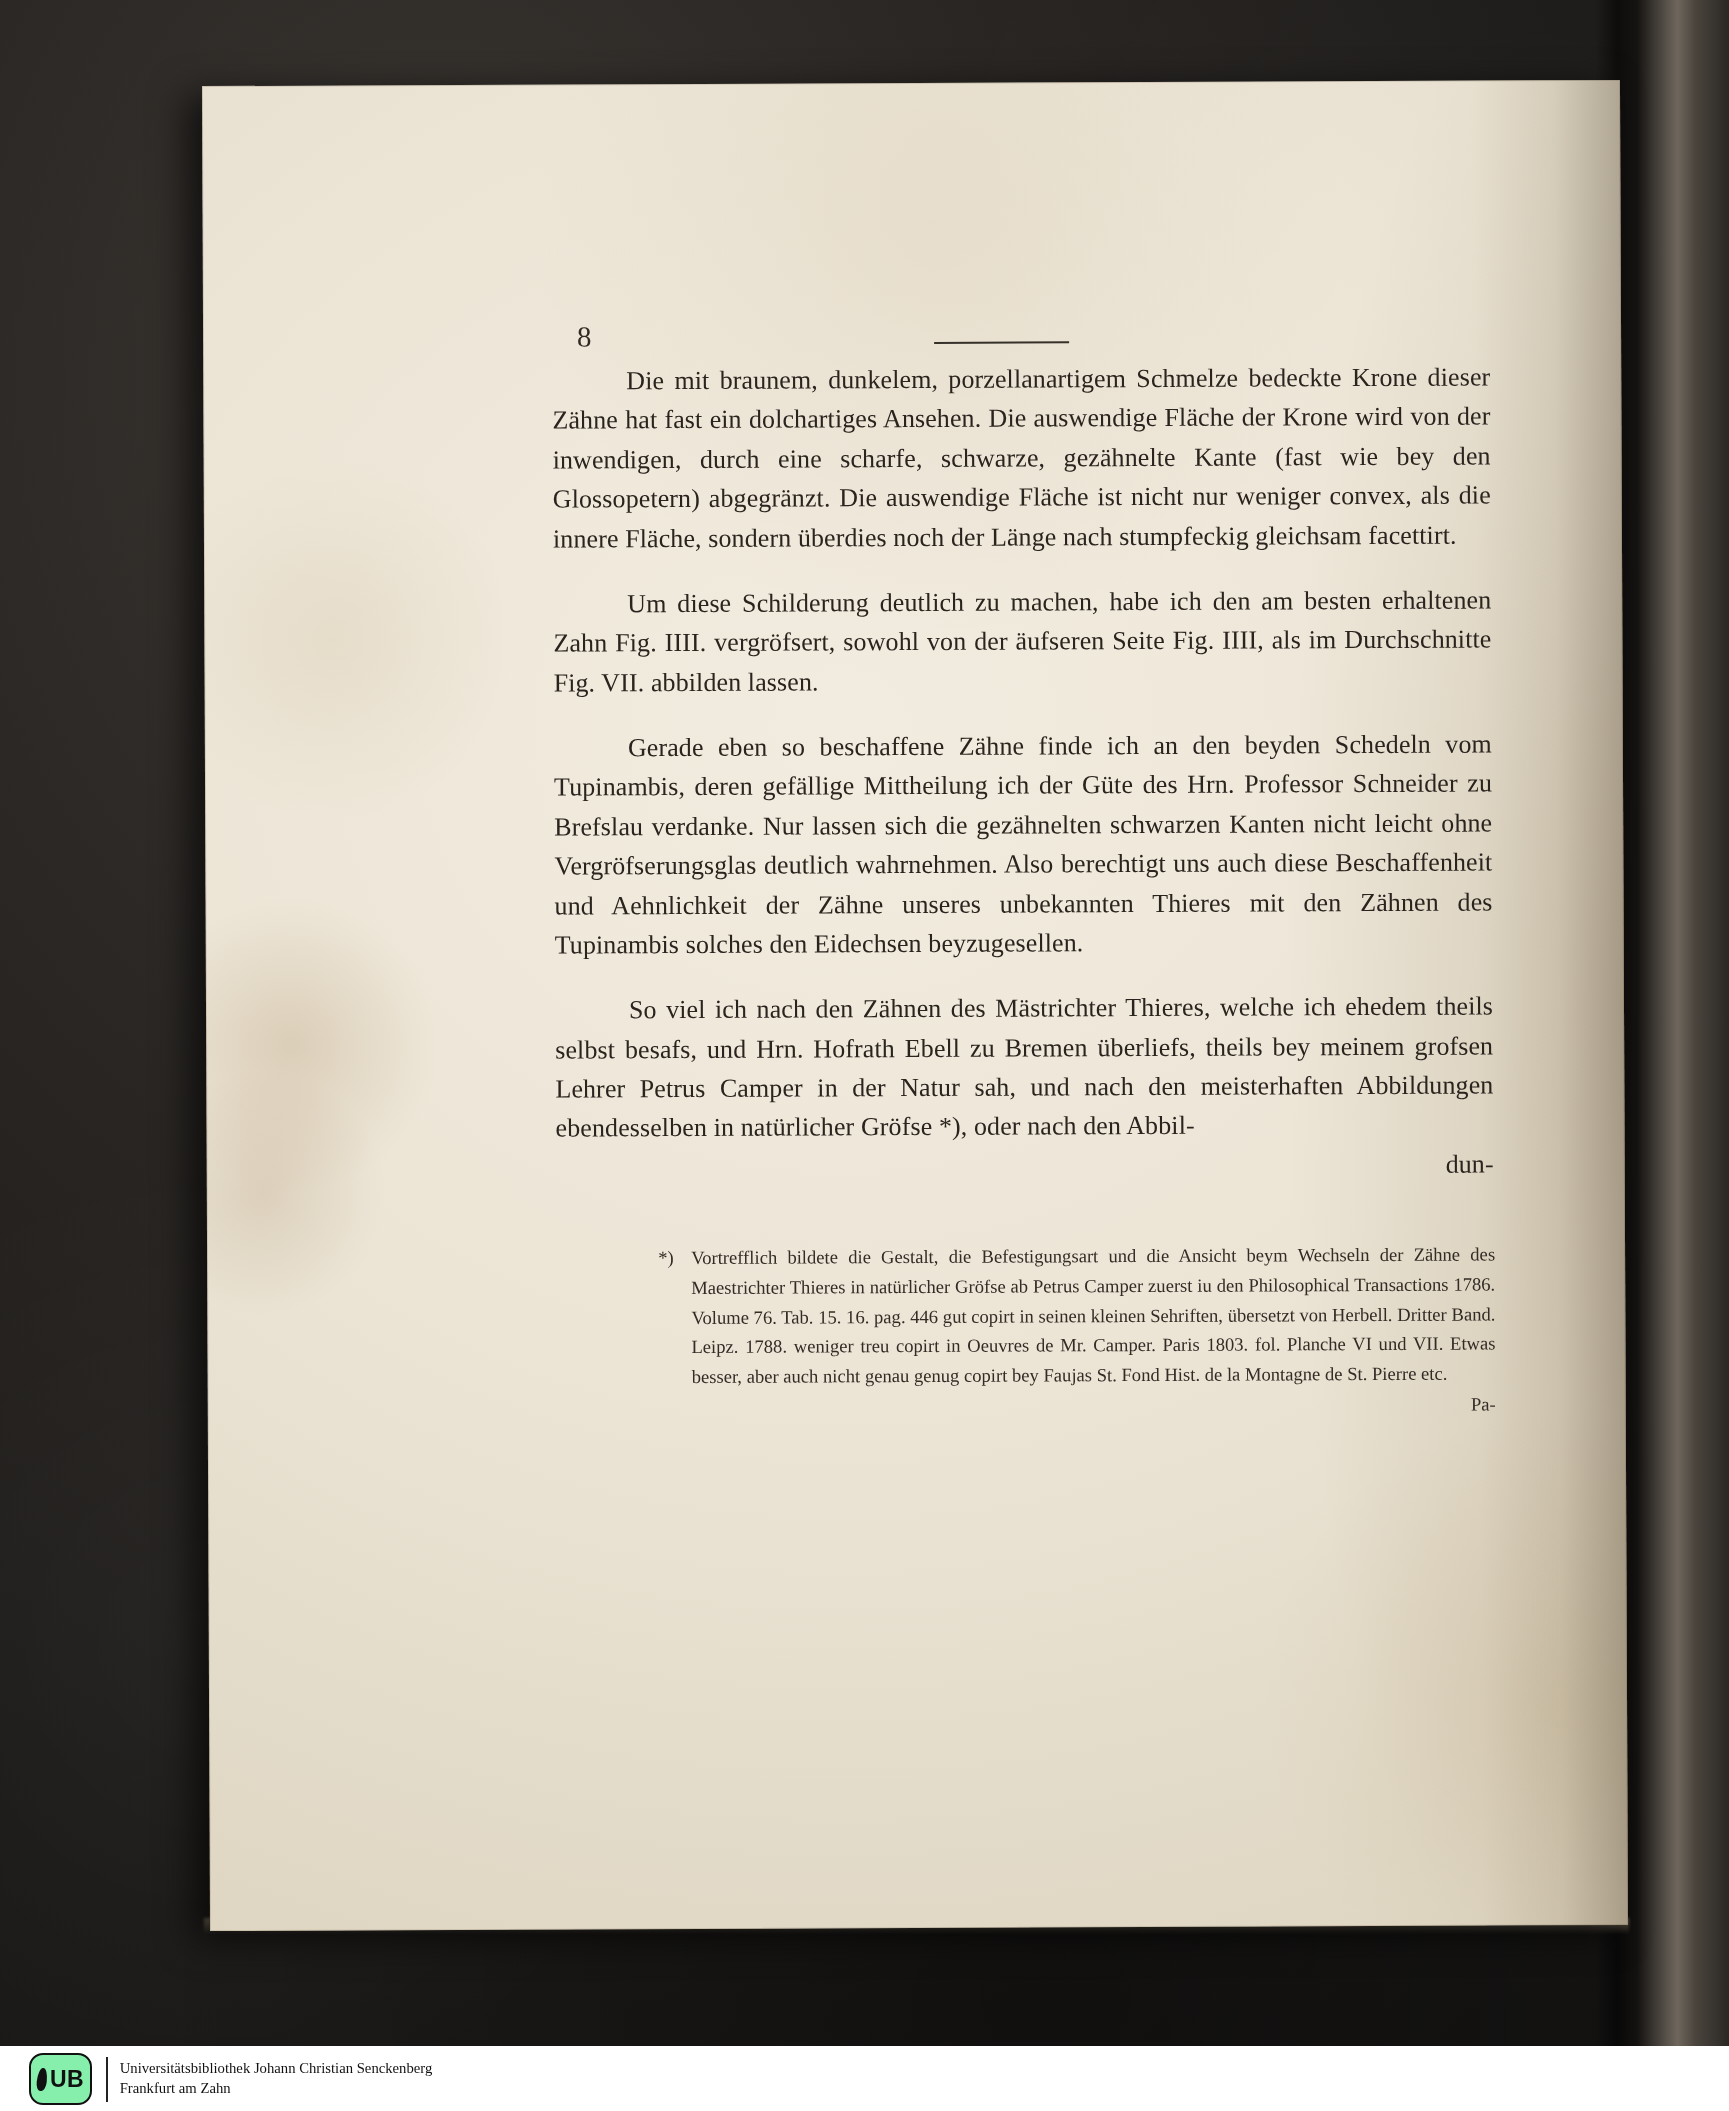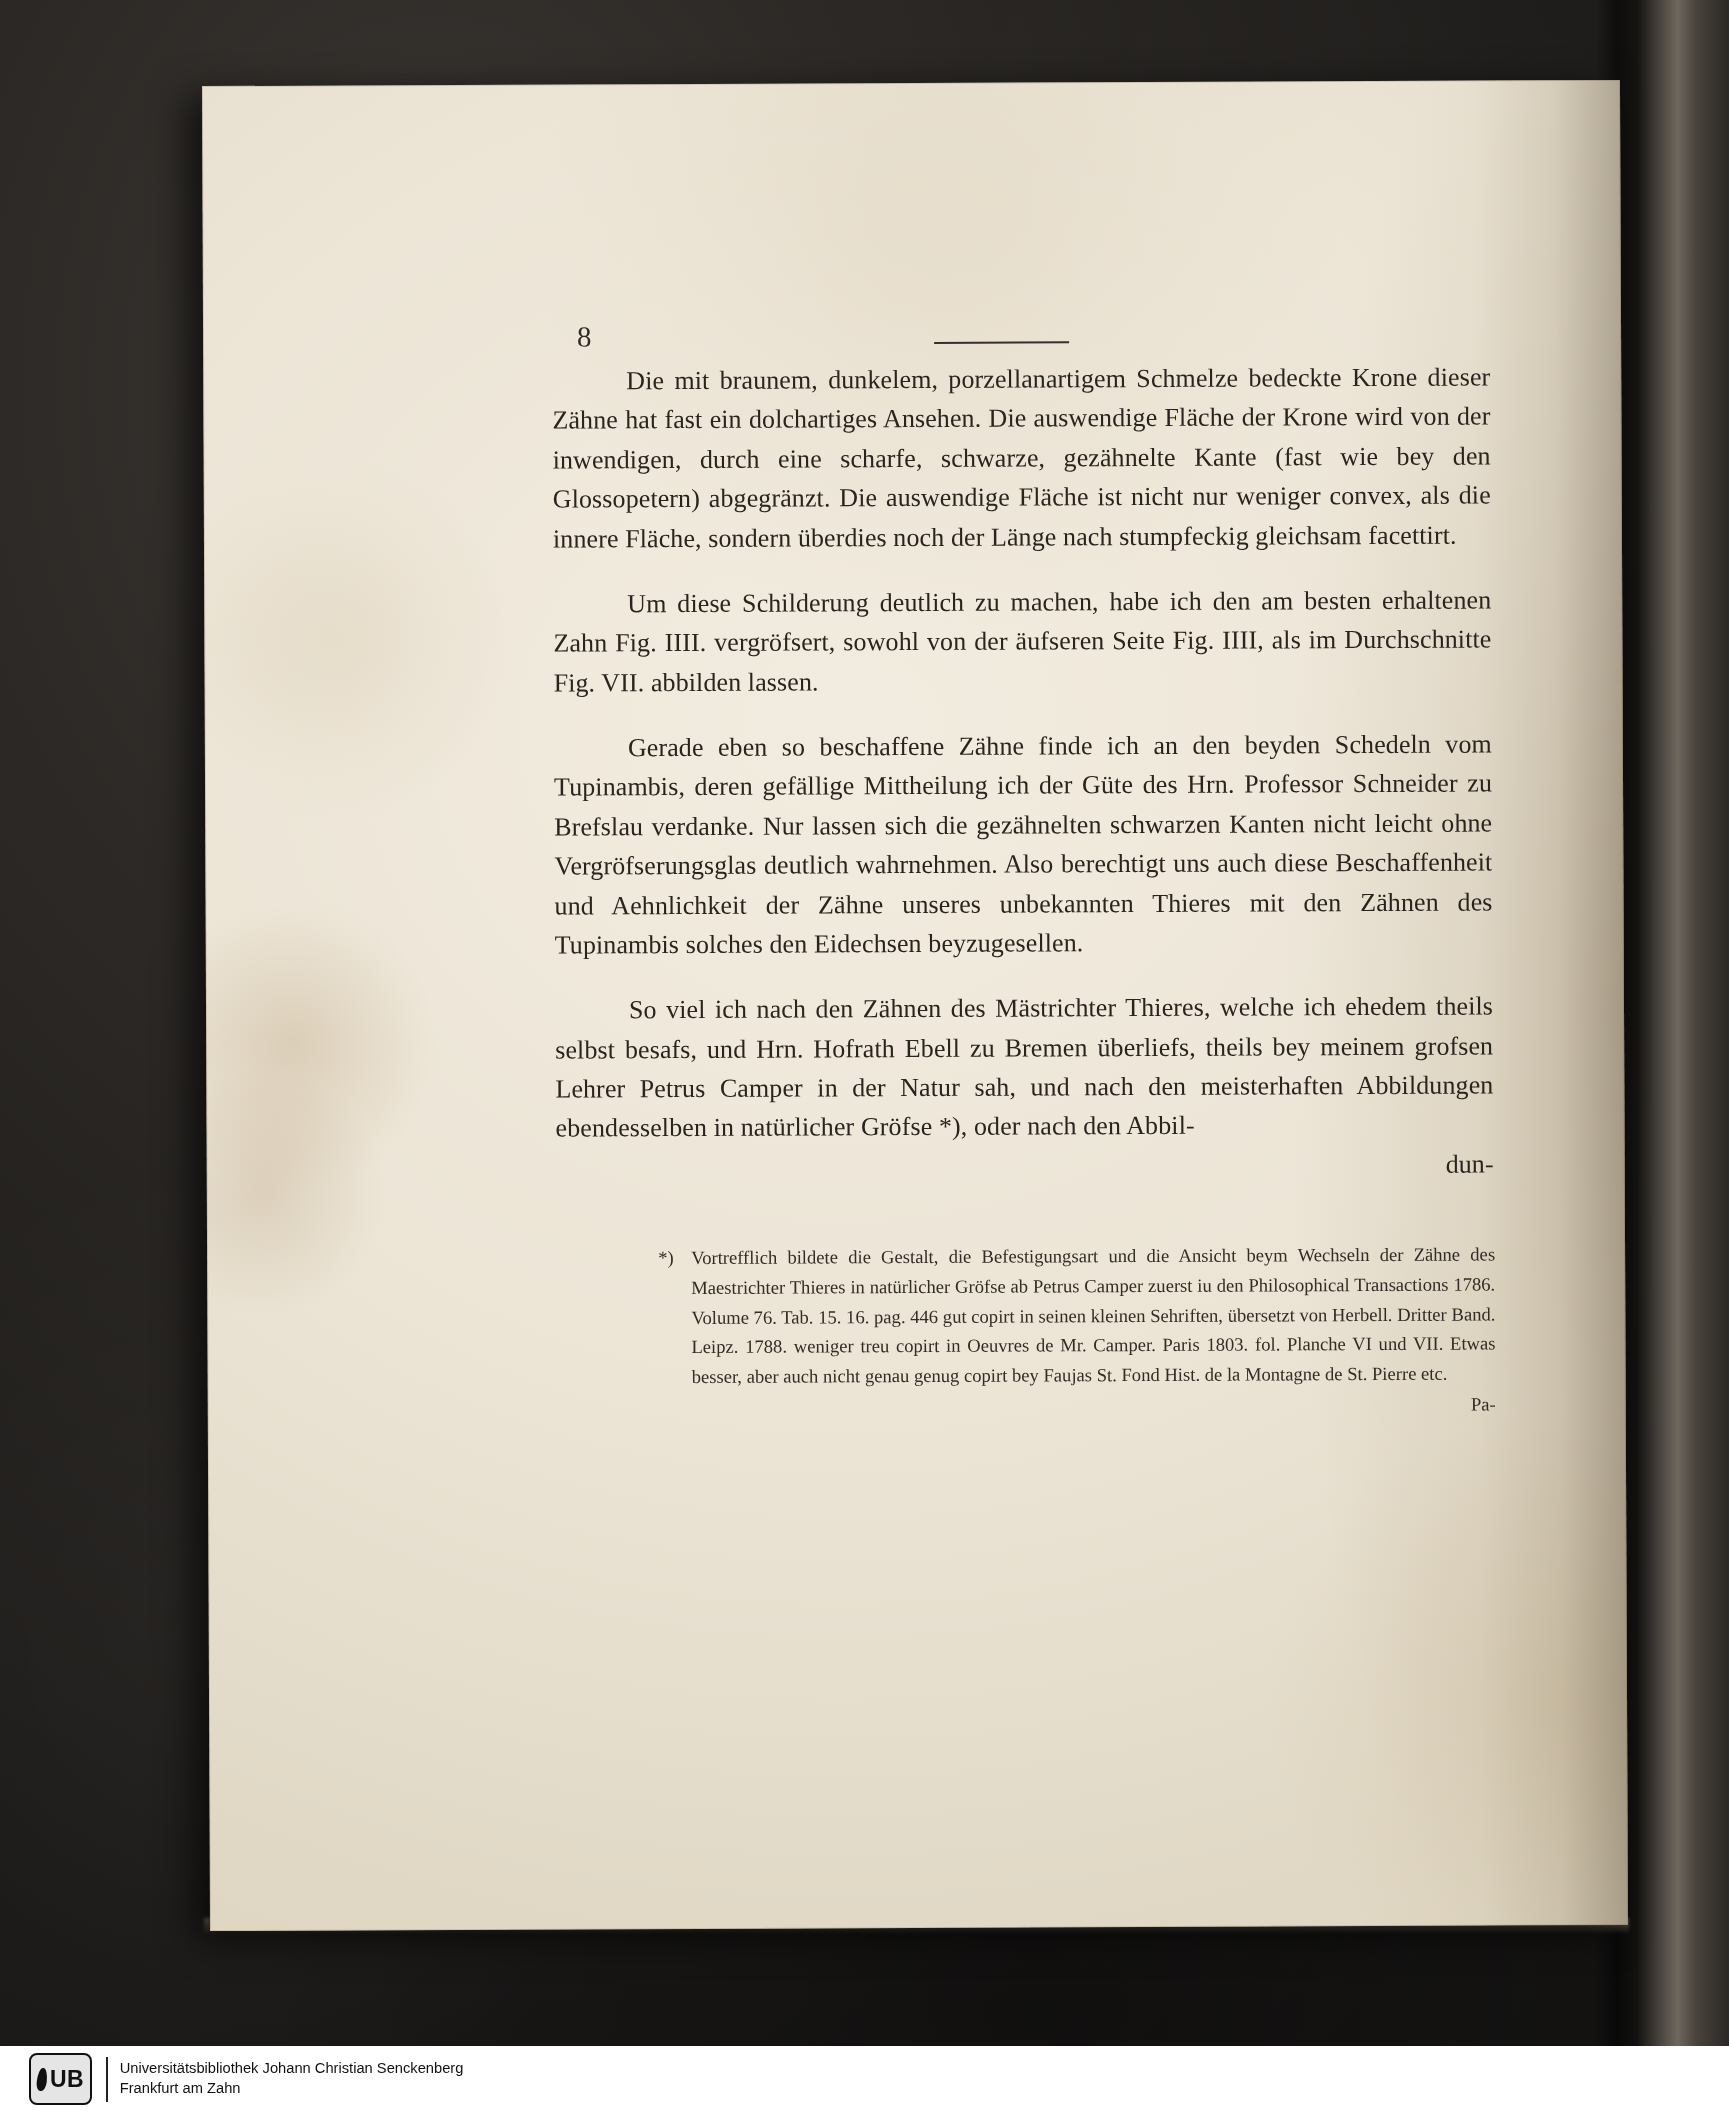--- a/index.html
+++ b/index.html
@@ -182,26 +182,26 @@
     height: 66px;
     background: #ffffff;
     display: flex;
     align-items: center;
   }
   #ub-logo {
     width: 59px;
     height: 48px;
     margin-left: 29px;
     border: 2.2px solid #111;
-    border-radius: 8px;
+    border-radius: 14px;
     display: flex;
     align-items: center;
     justify-content: center;
     gap: 3.5px;
-    background: #e5e5e5;
+    background: #86efac;
     flex: none;
   }
   #ub-logo .flame {
     width: 9.5px; height: 22.5px;
     background: #111;
     border-radius: 50% 50% 45% 45% / 60% 60% 40% 40%;
     transform: skewX(-6deg);
   }
   #ub-logo .ub-text {
     font-family: "Liberation Sans", sans-serif;
@@ -211,21 +211,21 @@
     letter-spacing: 0.4px;
   }
   #footer-divider {
     width: 1.7px;
     height: 45px;
     background: #222;
     margin: 0 12px 0 14px;
     flex: none;
   }
   #footer-text {
-    font-family: Liberation Sans, sans-serif;
+    font-family: Liberation Serif, serif;
     font-size: 14.7px;
     line-height: 1.35;
     color: #111;
   }
 </style>
 </head>
 <body>
 
 <div id="backdrop"></div>
 <div id="binding"></div>

